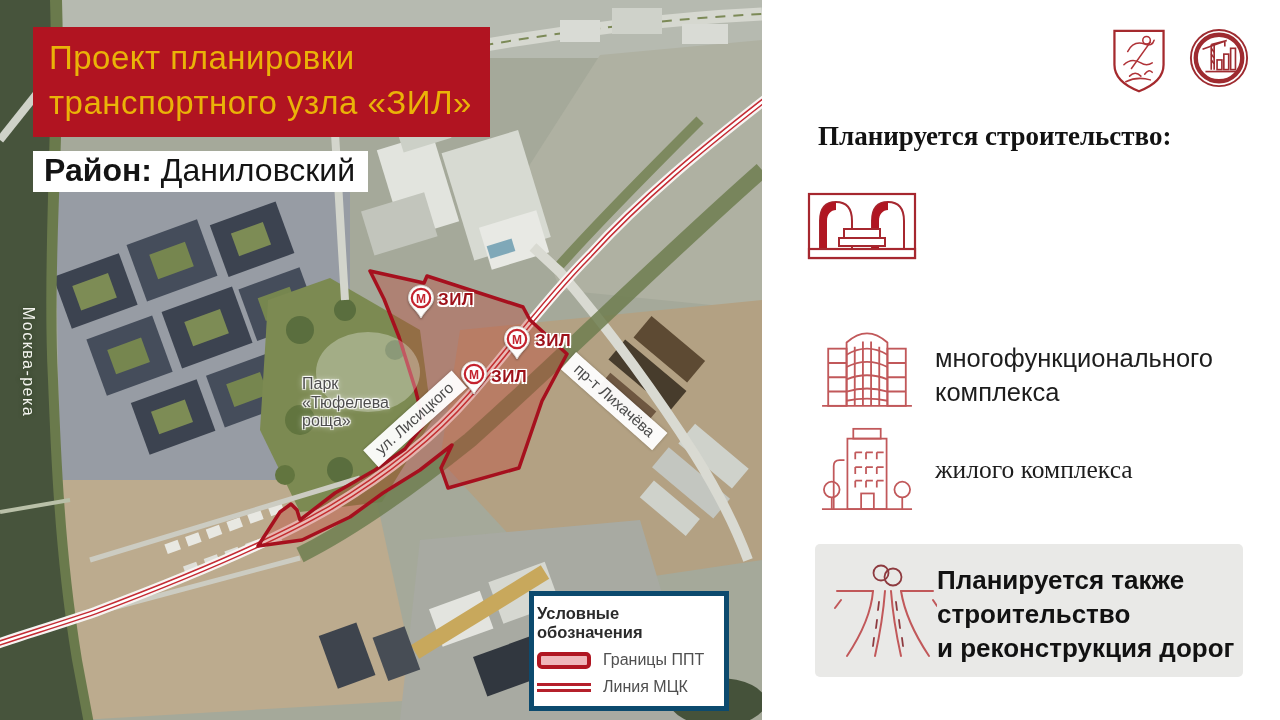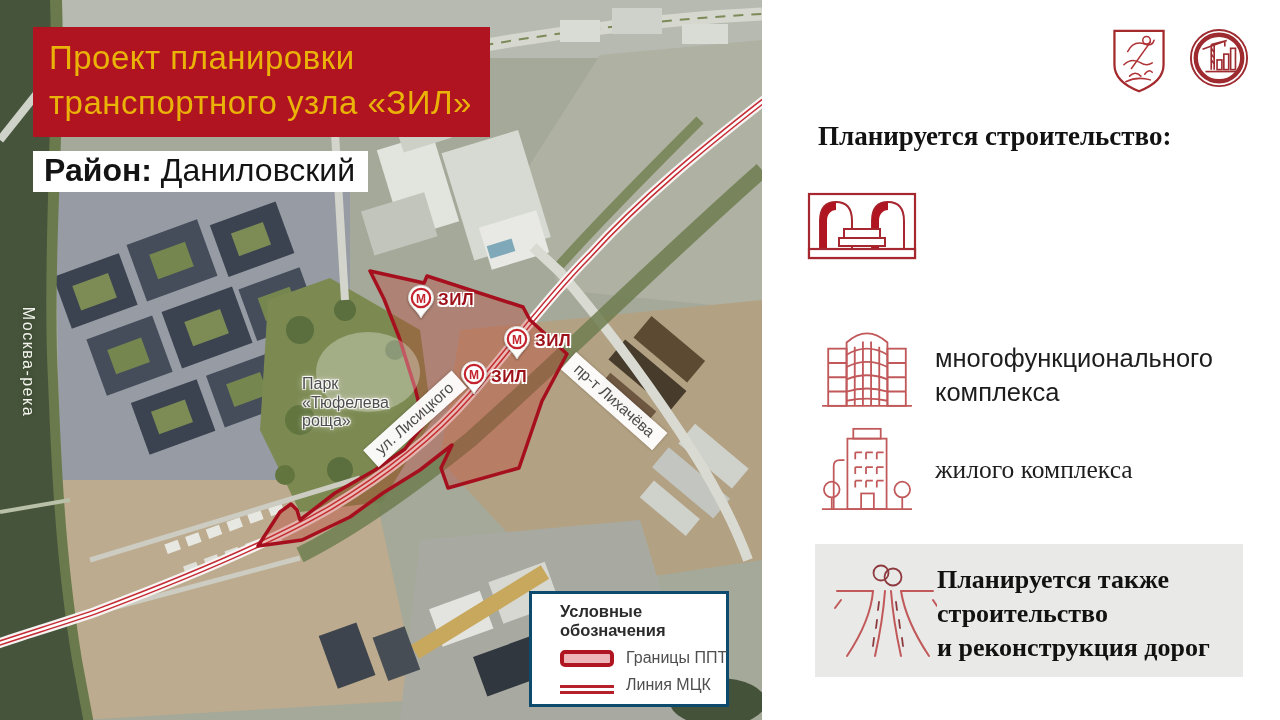--- a/index.html
+++ b/index.html
@@ -26,34 +26,34 @@
   .street{position:absolute;background:rgba(255,255,255,.95);color:#4b4b4b;font-size:15.5px;
     padding:2px 10px 3px;white-space:nowrap;box-shadow:0 0 3px rgba(0,0,0,.25);}
   .street1{left:415px;top:419px;transform:translate(-50%,-50%) rotate(-42deg);}
   .street2{left:614px;top:401px;transform:translate(-50%,-50%) rotate(41.5deg);}
 
   .marker{position:absolute;width:28px;height:36px;filter:drop-shadow(0 1px 1px rgba(0,0,0,.35));}
   .marker-label{position:absolute;font-size:17px;font-weight:800;color:#9d1119;letter-spacing:.5px;
     text-shadow:-1.5px -1.5px 0 #fff,1.5px -1.5px 0 #fff,-1.5px 1.5px 0 #fff,1.5px 1.5px 0 #fff,0 0 3px #fff;}
 
   .legend{position:absolute;left:529px;top:591px;width:200px;background:#fff;
-    border:3px solid #0c4a6e;padding:8px 28px 10px;}
+    border:5px solid #0c4a6e;padding:8px 3px 10px;}
   .legend-title{font-size:16.5px;font-weight:700;color:#2b2b2b;}
-  .legend-row{display:flex;align-items:flex-end;gap:12px;margin-top:9px;}
+  .legend-row{display:flex;align-items:center;gap:12px;margin-top:9px;}
   .swatch-ppt{width:54px;height:17px;border:4px solid #b01622;background:#efb6ba;border-radius:5px;flex:none;}
   .swatch-mcc{width:54px;height:9px;border-top:3px solid #b5202b;border-bottom:3px solid #b5202b;flex:none;}
   .legend-label{font-size:16px;color:#4f4f4f;white-space:nowrap;}
 
   
   .panel{position:absolute;left:762px;top:0;width:518px;height:720px;background:#fff;}
   .logos{position:absolute;top:27px;right:30px;display:flex;gap:18px;align-items:flex-start;}
   .panel-heading{position:absolute;left:56px;top:121px;font-size:27px;font-weight:700;color:#121212;font-family:Liberation Serif, serif;}
   .p-icon{position:absolute;}
   .p-text{position:absolute;left:173px;font-size:25.5px;line-height:34px;color:#1d1d1d;}
-  .note-box{position:absolute;left:53px;top:544px;width:428px;height:133px;background:#e9e9e7;border-radius:0;font-family:Liberation Serif, serif;}
+  .note-box{position:absolute;left:53px;top:544px;width:428px;height:133px;background:#e9e9e7;border-radius:5px;}
   .note-text{position:absolute;left:122px;top:19px;font-size:26px;font-weight:700;line-height:34px;color:#121212;}
 </style>
 </head>
 <body>
 
 <div class="stage">
 
   <div class="map">
     <svg class="bg" width="762" height="720" viewBox="0 0 762 720">
 

